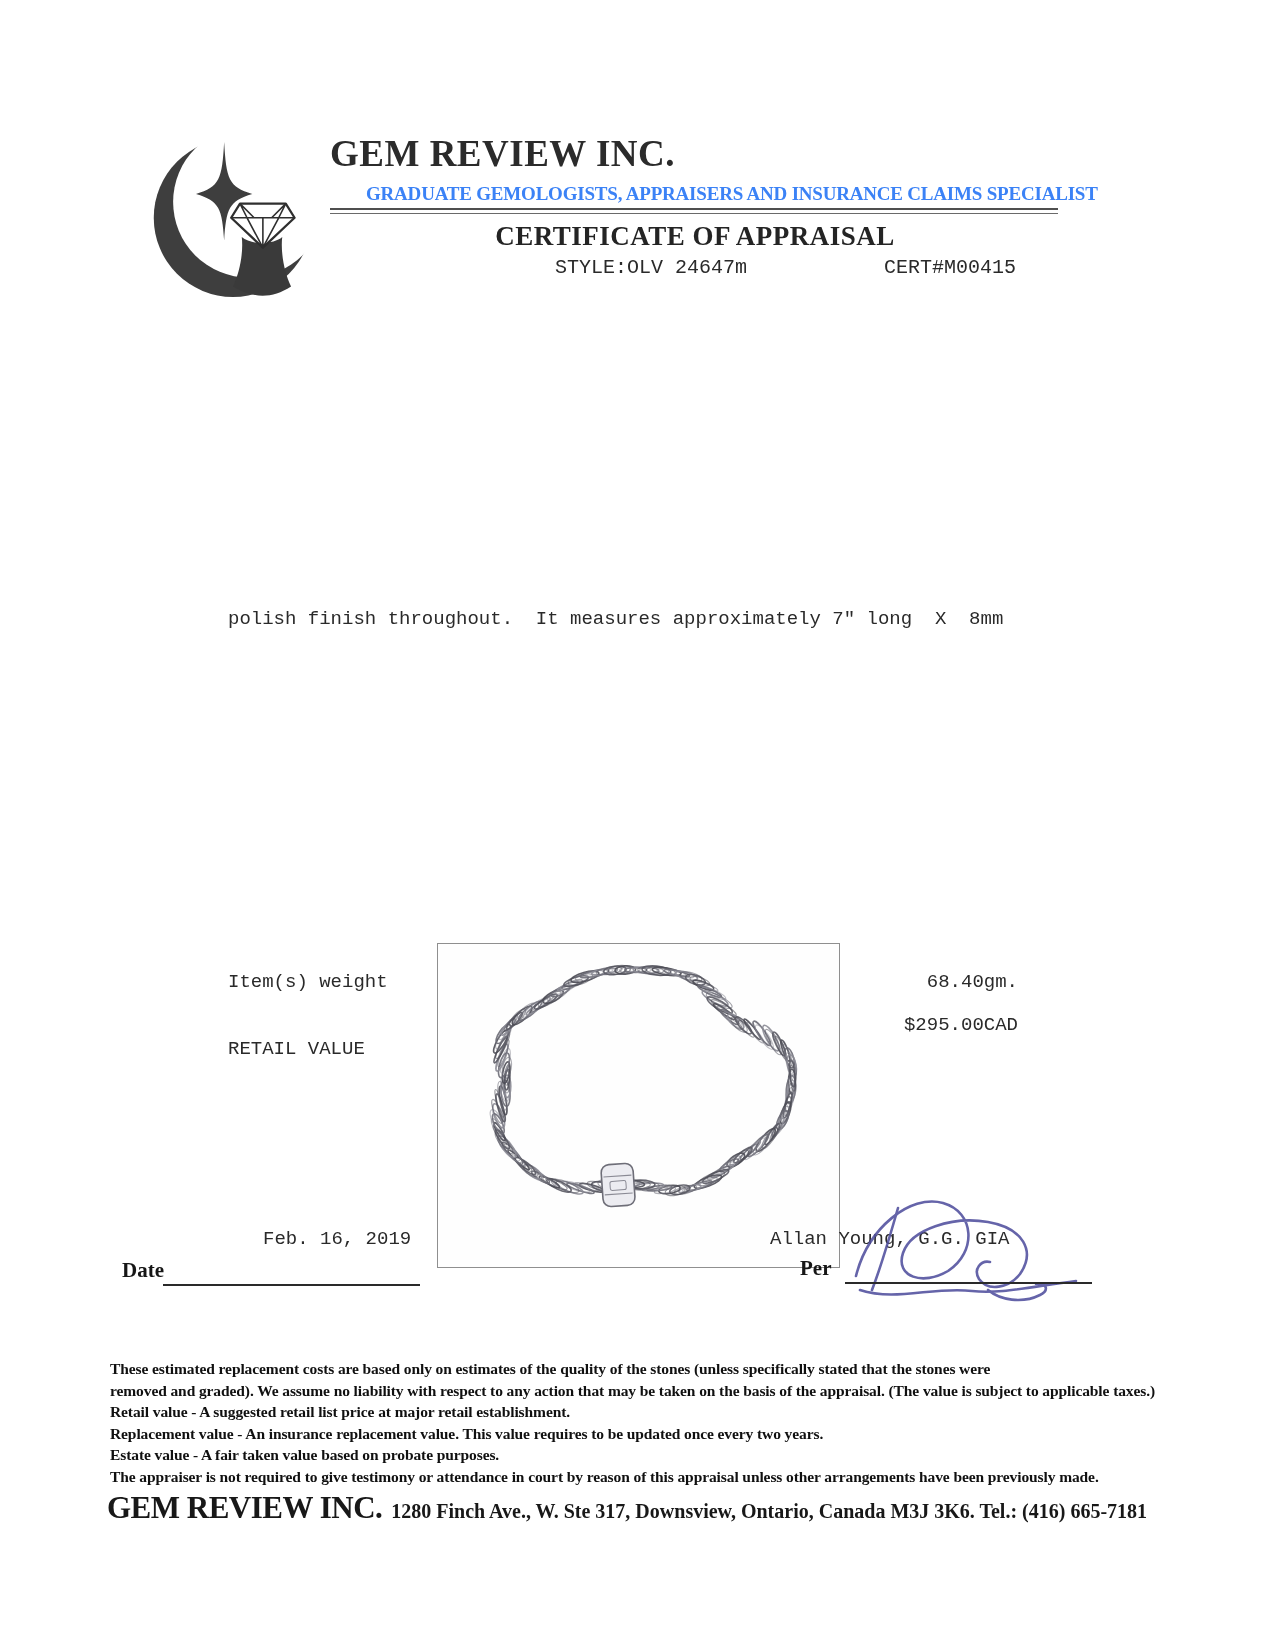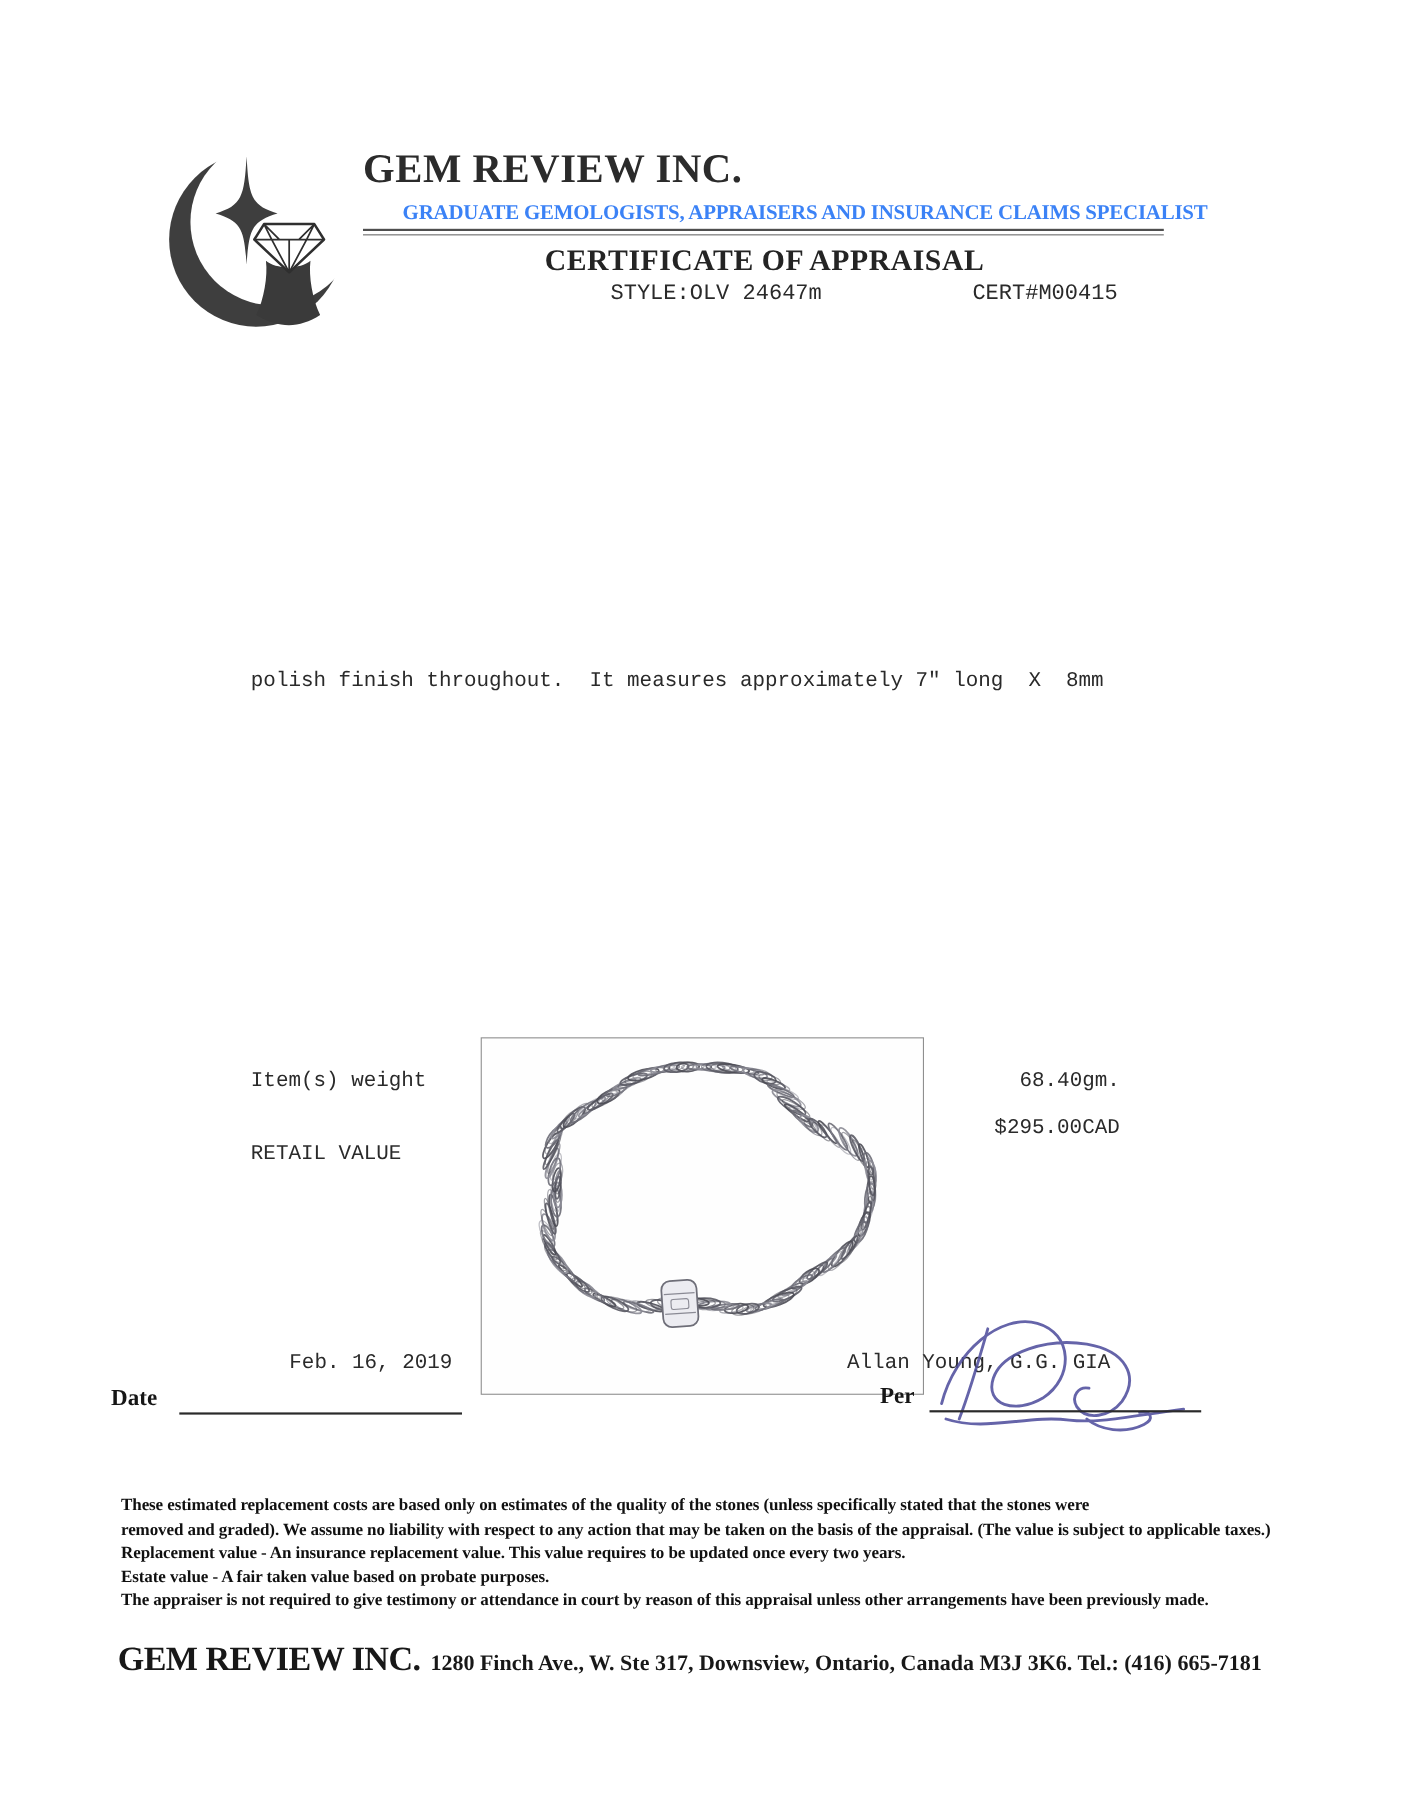--- a/index.html
+++ b/index.html
@@ -273,28 +273,29 @@
   <svg width="252" height="132" viewBox="0 0 252 132">
     <g fill="none" stroke="#504f9e" stroke-width="2.6" stroke-linecap="round" opacity="0.88">
       <path d="M18,98 C30,50 72,16 105,25 C137,34 139,74 110,93 C85,108 57,99 65,75 C73,51 115,38 150,44 C185,50 198,73 182,96 C171,110 150,114 141,101 C135,91 143,82 152,84"></path>
       <path d="M60,30 C52,58 44,86 34,112"></path>
       <path d="M22,112 C58,124 96,108 134,113 C160,116 186,110 238,103"></path>
       <path d="M150,112 C162,122 184,126 202,117 C212,112 208,104 198,106"></path>
     </g>
   </svg>
 </div>
 
-<div class="abs siglabel" style="left:101px;top:1258px;">Date</div>
+<div class="abs siglabel" style="left:122px;top:1258px;">Date</div>
 <div class="abs sigline" style="left:163px;top:1284px;width:257px;"></div>
 <div class="abs siglabel" style="left:800px;top:1256px;">Per</div>
 <div class="abs sigline" style="left:845px;top:1282px;width:247px;"></div>
 
 <div class="abs disclaimer">
   <div>These estimated replacement costs are based only on estimates of the  quality of the stones (unless specifically stated that the stones were</div>
   <div>removed and graded). We assume no liability with respect to any action that may be taken on the basis of the appraisal. (The value is subject to applicable taxes.)</div>
+  <div>Retail value - A suggested retail list price at major retail establishment.</div>
   <div>Replacement value - An insurance replacement value. This value requires to be updated once every two years.</div>
   <div>Estate value - A fair taken value based on probate purposes.</div>
   <div>The appraiser is not required to give testimony or attendance in court by reason of this appraisal unless other arrangements have been previously made.</div>
 </div>
 
 <div class="abs footer">
   <span class="fco">GEM REVIEW INC.</span>
   <span class="faddr">1280 Finch Ave., W. Ste 317, Downsview, Ontario, Canada M3J 3K6.  Tel.: (416) 665-7181</span>
 </div>
 

